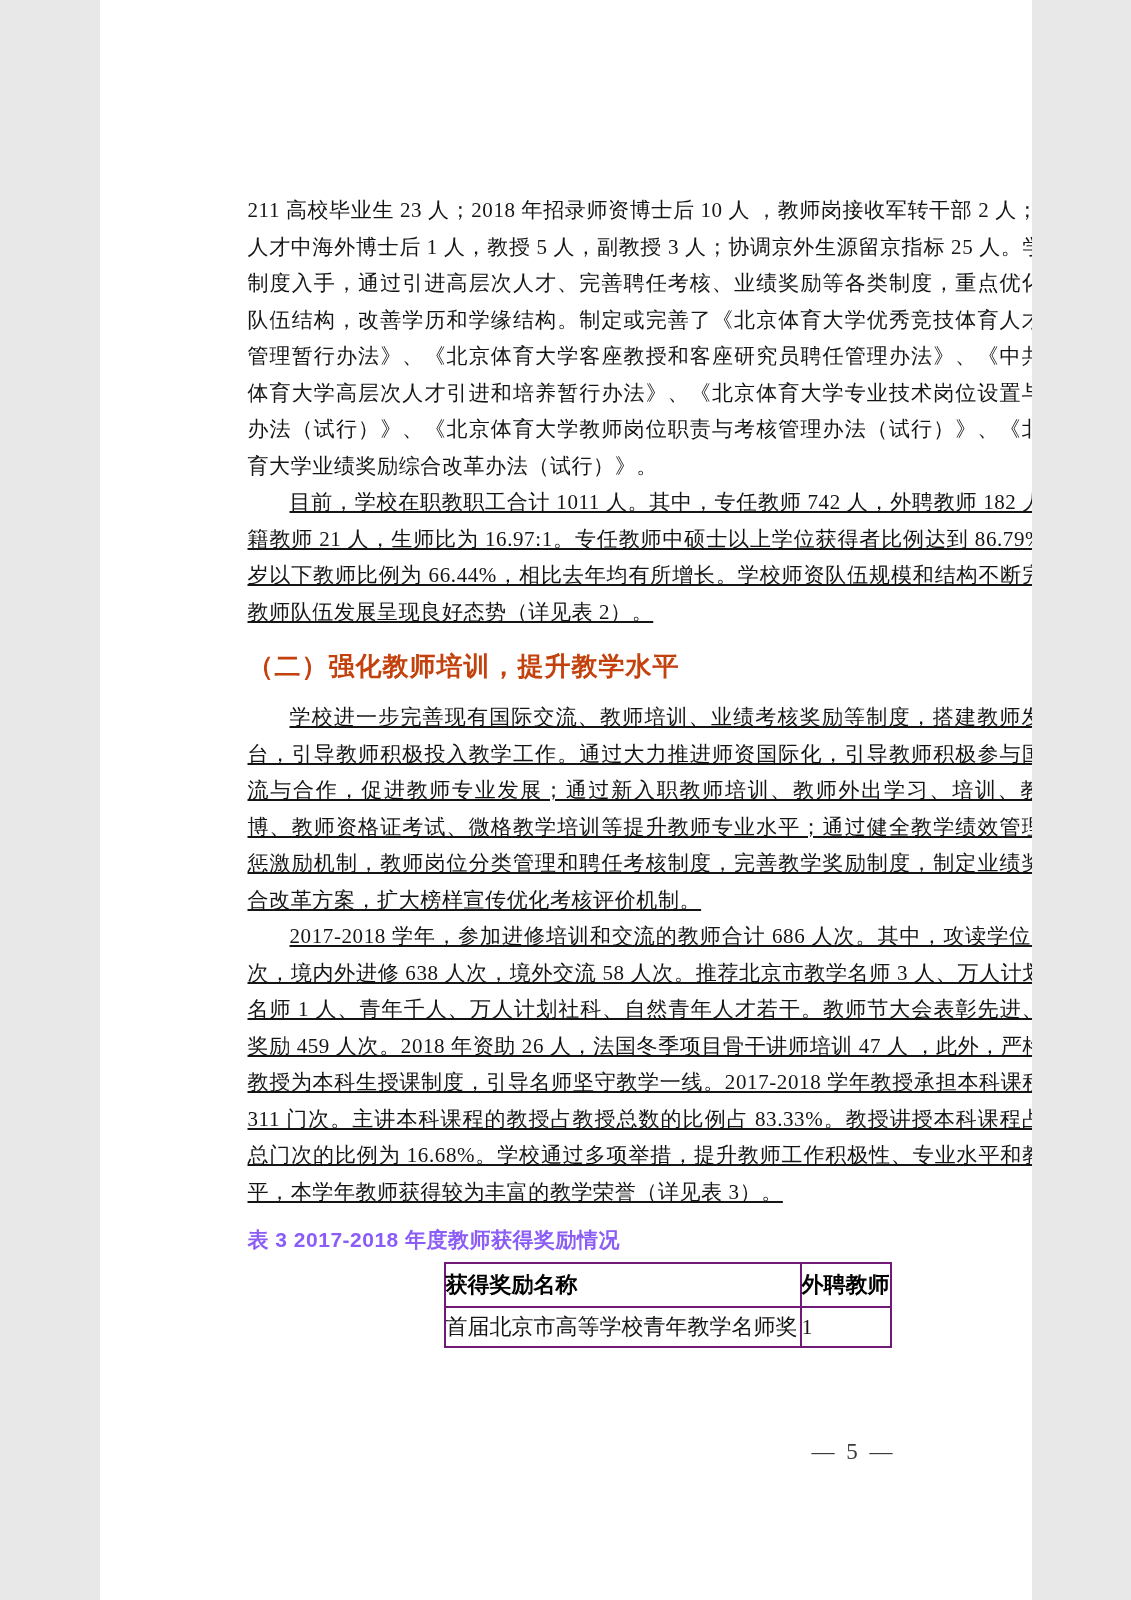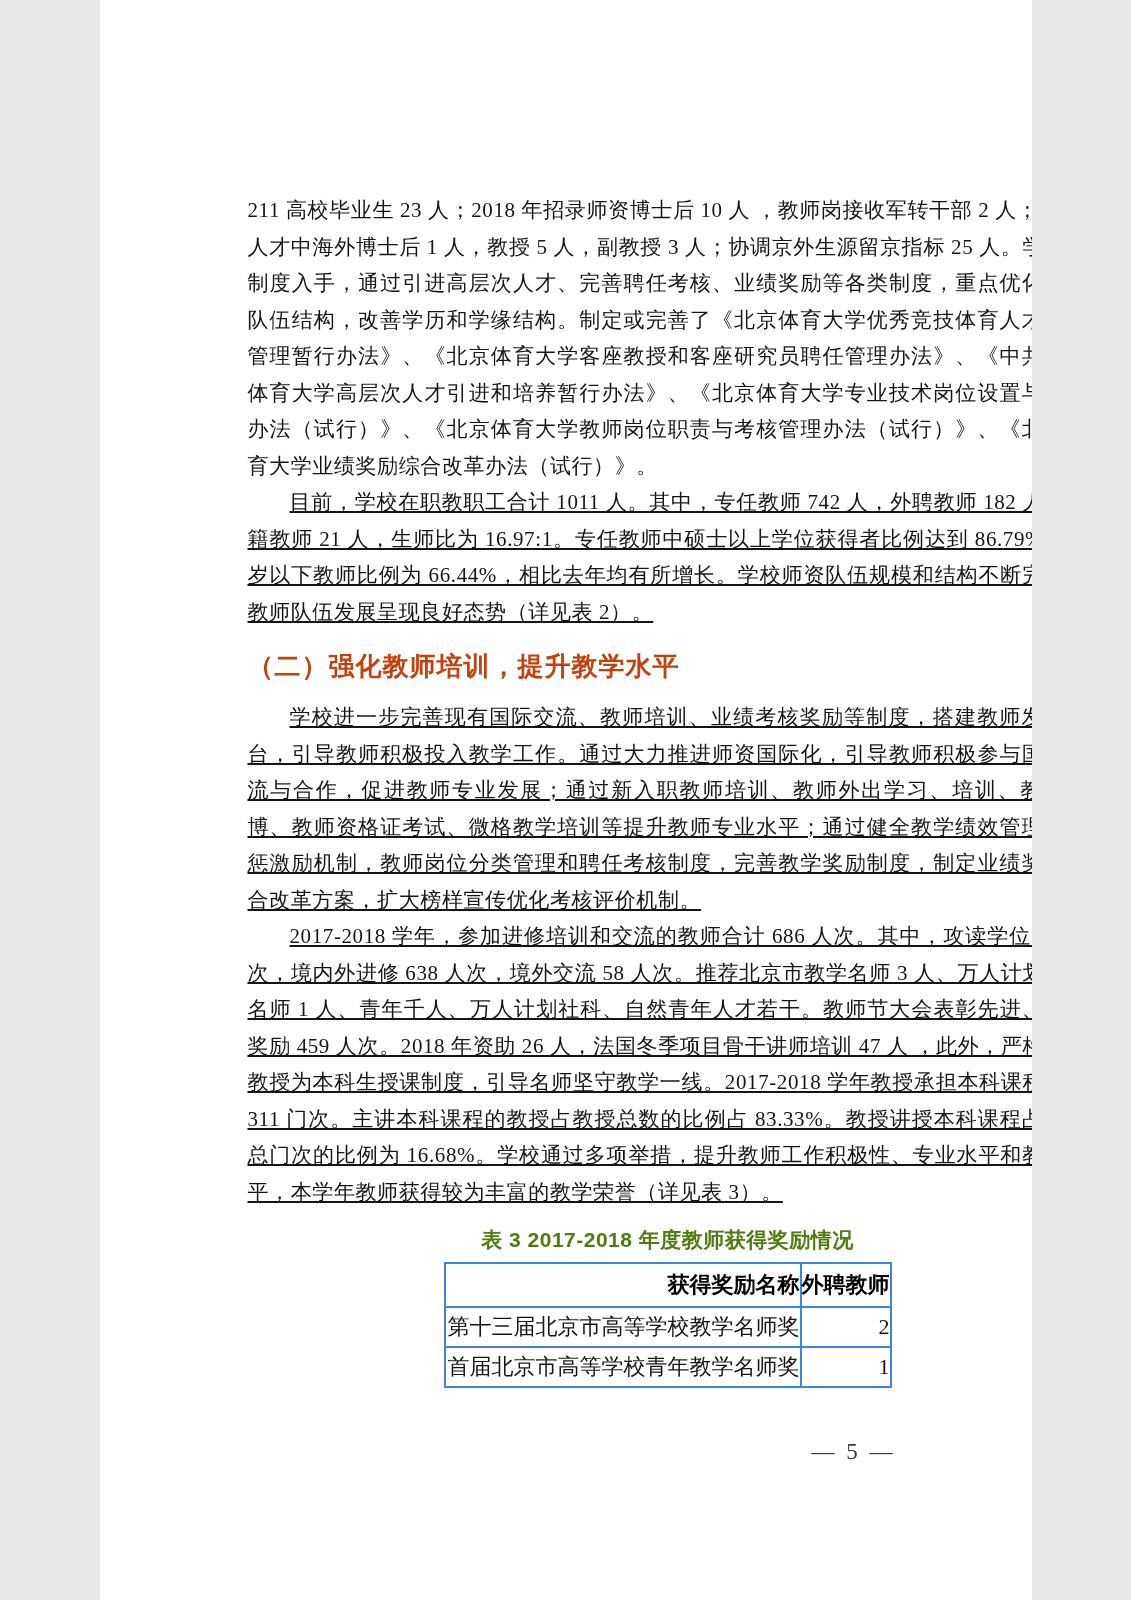--- a/index.html
+++ b/index.html
@@ -34,35 +34,34 @@
     font-size: 26px;
     line-height: 40px;
     color: #c2410c;
     margin: 16px 0 13px 0;
     letter-spacing: 1px;
   }
   .table-caption {
     font-family: "Liberation Sans", "DejaVu Sans", sans-serif;
     font-weight: bold;
     font-size: 21px;
-    text-align: center;
     margin-top: 16px;
     margin-bottom: 8px;
-    color: #4d7c0f;
+    color: #8b5cf6;
     letter-spacing: 0.5px;
   }
   table.award-table {
     margin: 0 auto;
     border-collapse: collapse;
     width: 446px;
     table-layout: fixed;
   }
   table.award-table th, table.award-table td {
-    border: 2px solid #3b82f6;
-    text-align: right;
+    border: 2px solid #701a75;
+    text-align: left;
     vertical-align: middle;
   }
   table.award-table th {
     font-family: "Liberation Sans", "DejaVu Sans", sans-serif;
     font-weight: bold;
     font-size: 22px;
     height: 44px;
     color: #000000;
   }
   table.award-table td {
@@ -106,24 +105,20 @@
         <col class="col-count">
       </colgroup>
       <thead>
         <tr>
           <th>获得奖励名称</th>
           <th>外聘教师</th>
         </tr>
       </thead>
       <tbody>
         <tr>
-          <td>第十三届北京市高等学校教学名师奖</td>
-          <td>2</td>
-        </tr>
-        <tr>
           <td>首届北京市高等学校青年教学名师奖</td>
           <td>1</td>
         </tr>
       </tbody>
     </table>
 
   </div>
 
   <div class="page-footer">— 5 —</div>
 </div>

